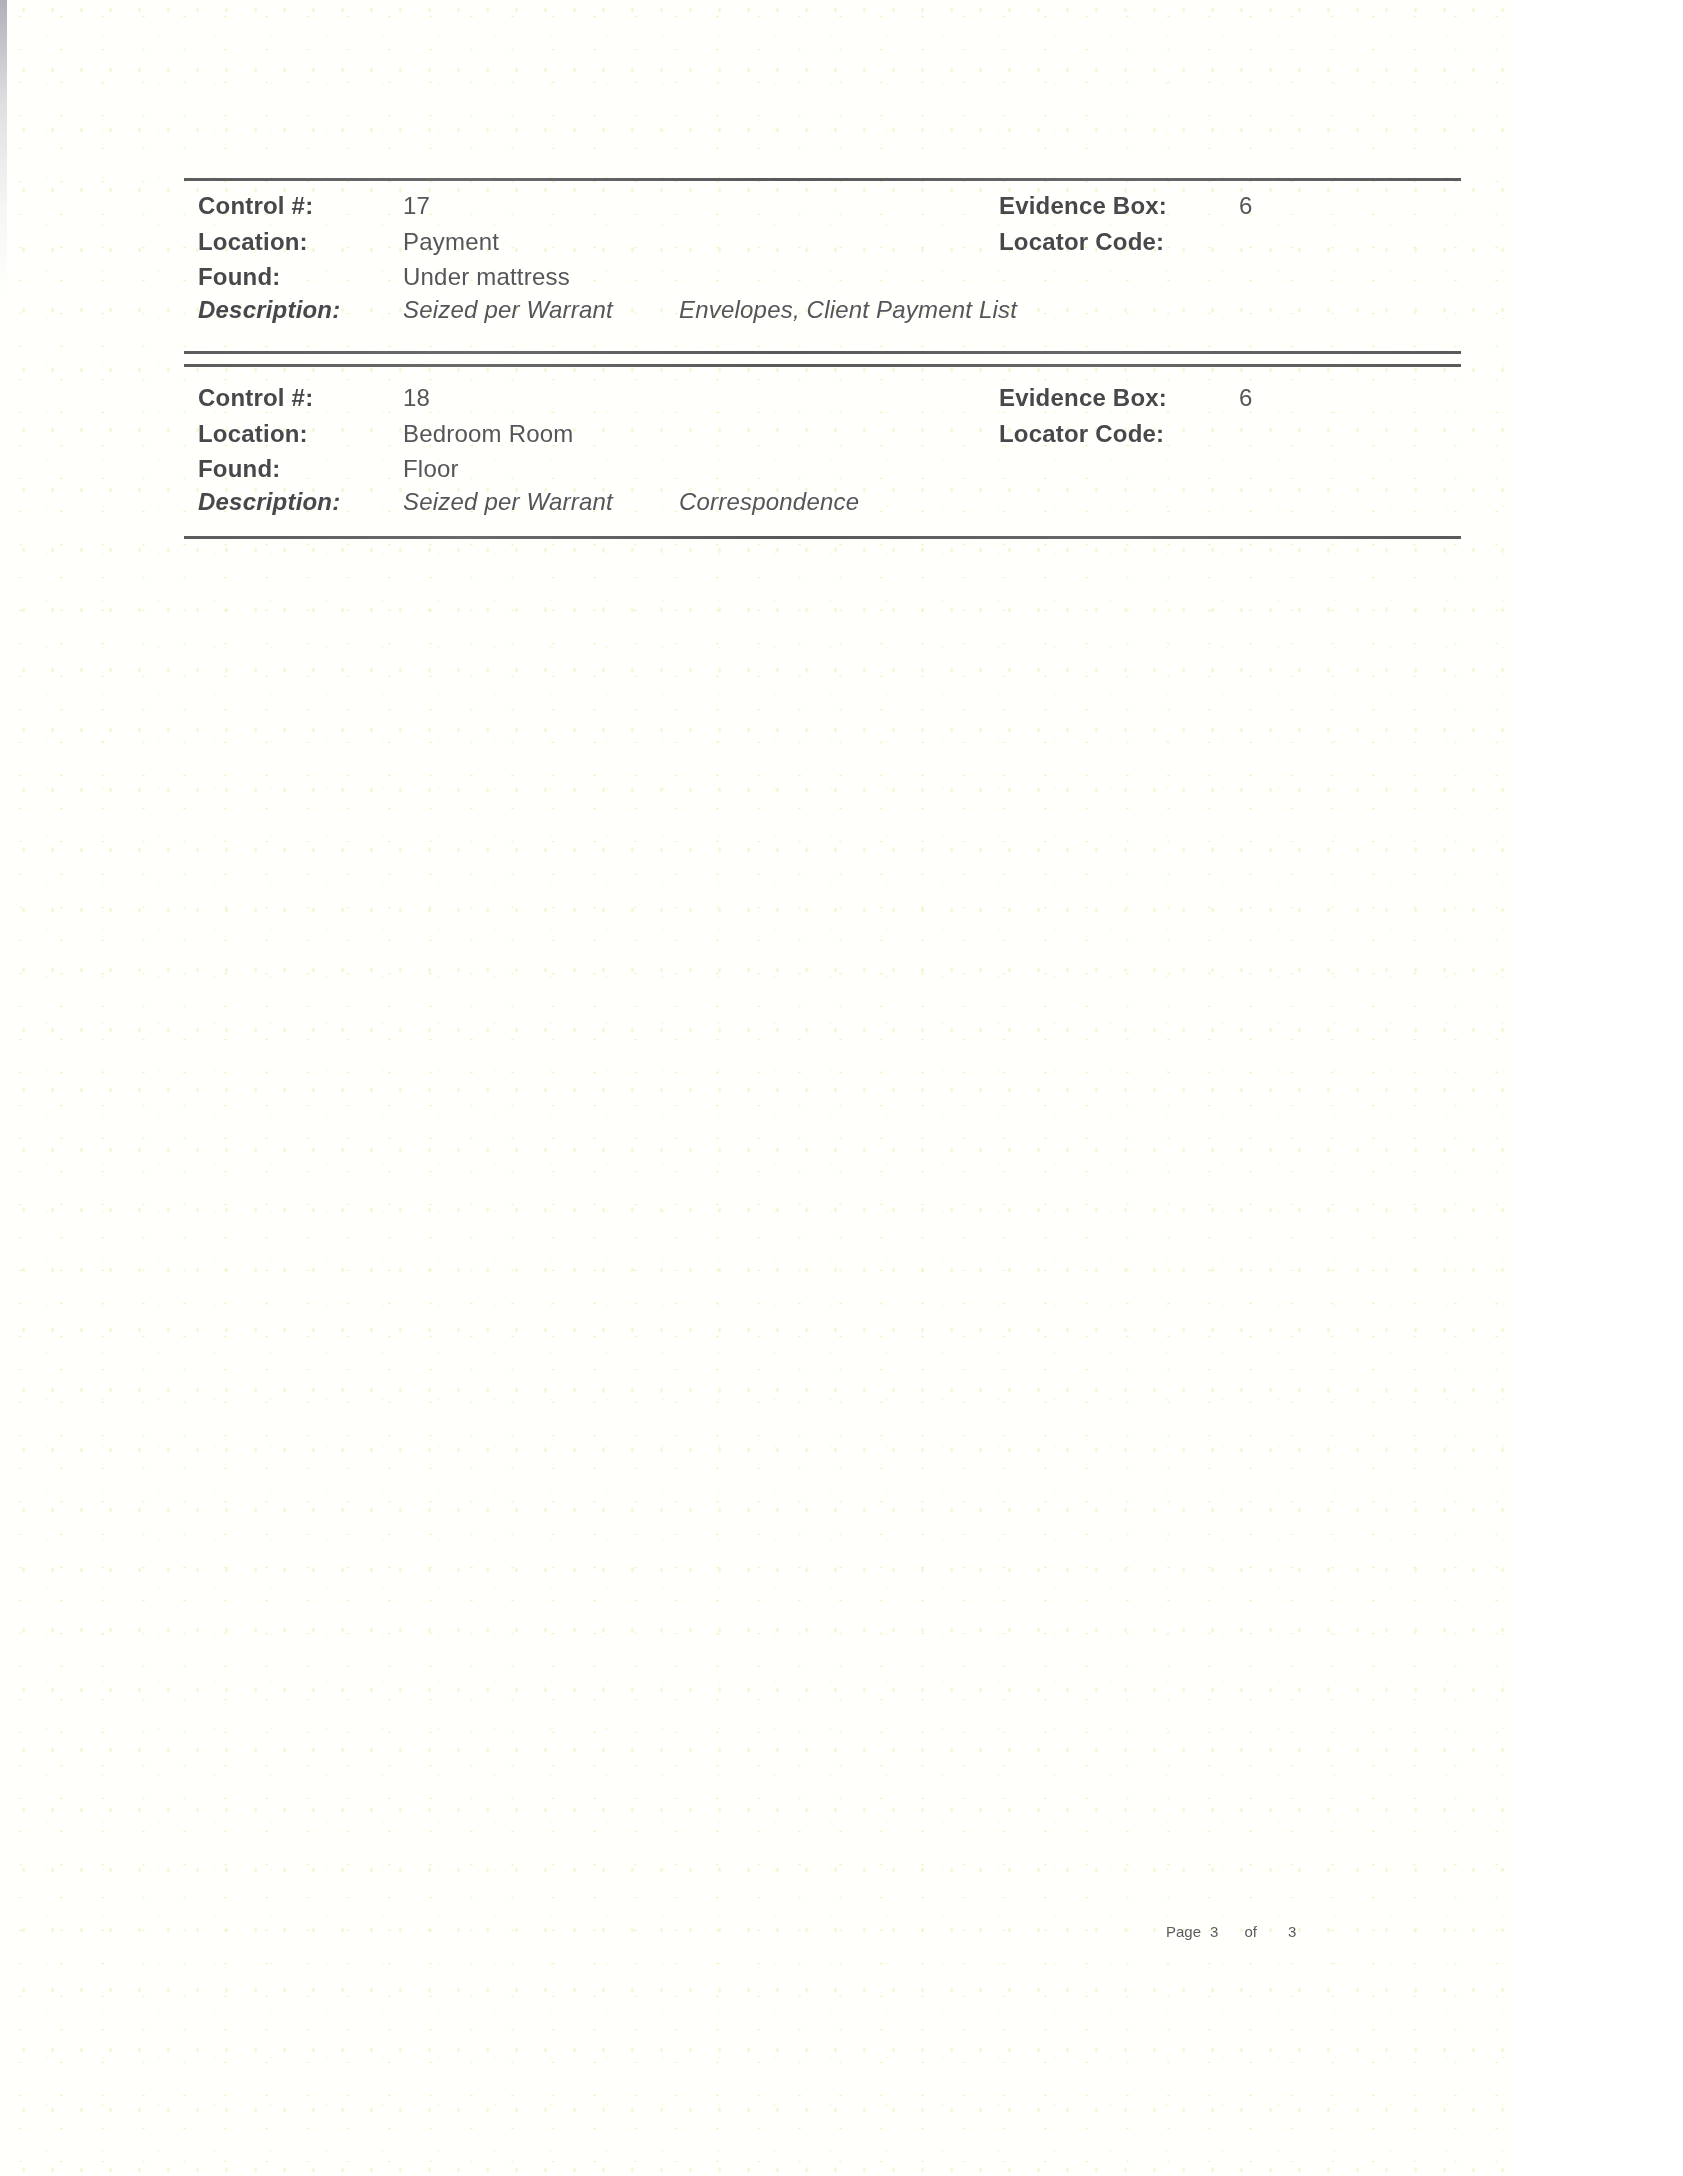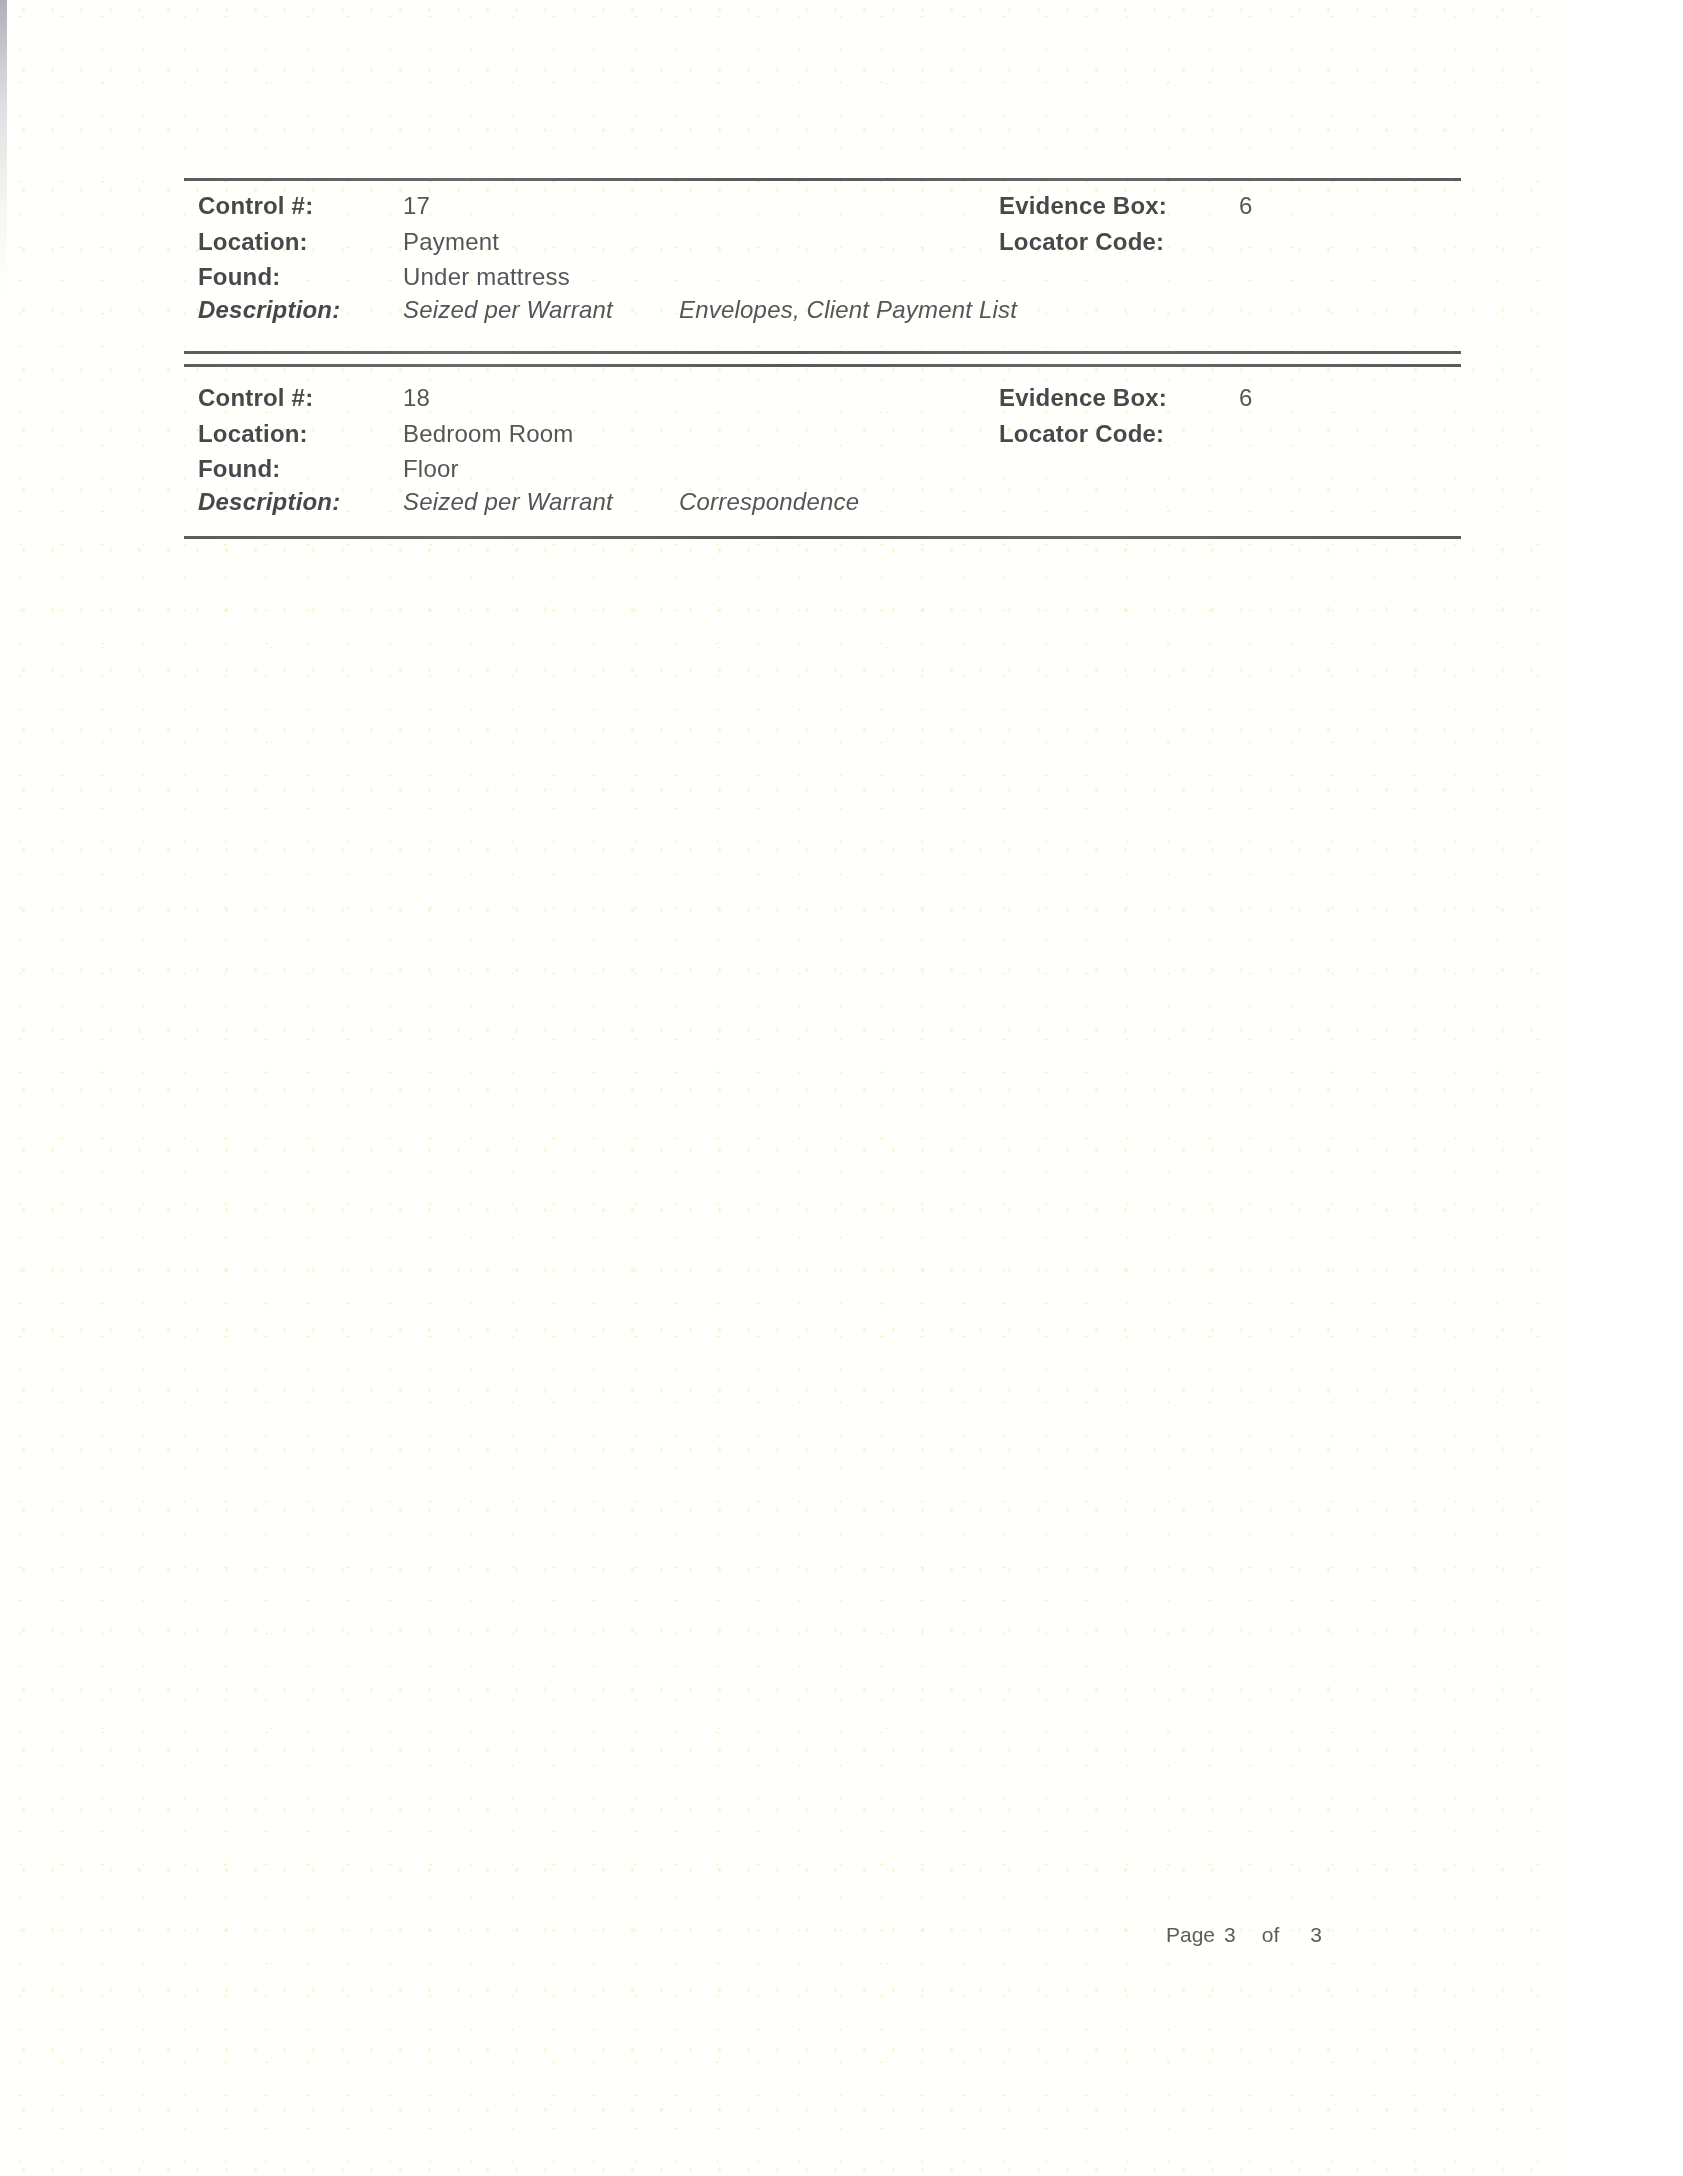--- a/index.html
+++ b/index.html
@@ -17,21 +17,20 @@
     position: relative;
     width: 1511px;
     height: 2176px;
     background-color: #fffffc;
     background-image:
       radial-gradient(rgba(235, 235, 160, 0.55) 1px, transparent 1.4px),
       radial-gradient(rgba(240, 240, 175, 0.45) 0.9px, transparent 1.3px),
       radial-gradient(rgba(228, 228, 150, 0.35) 1px, transparent 1.4px);
     background-size: 41px 33px, 56px 47px, 29px 60px;
     background-position: 0 0, 19px 13px, 9px 40px;
-    padding-left: 48px;
   }
   
   .scan-edge {
     position: absolute;
     left: 0;
     top: 0;
     width: 7px;
     height: 297px;
     background: linear-gradient(180deg,
       rgba(110, 110, 130, 0.55) 0%,
@@ -90,21 +89,21 @@
   .col-label  { left: 198px; }
   .col-value  { left: 403px; }
   .col-detail { left: 679px; }
   .col-rlabel { left: 999px; }
   .col-rvalue { left: 1239px; }
 
   .footer {
     position: absolute;
     left: 1166px;
     top: 1923px;
-    font-size: 21px;
+    font-size: 15px;
     color: #5c5c60;
     white-space: nowrap;
   }
   .footer span { display: inline-block; }
   .footer .gap-sm { margin-left: 9px; }
   .footer .gap-md { margin-left: 26px; }
   .footer .gap-lg { margin-left: 31px; }
 </style>
 </head>
 <body>

